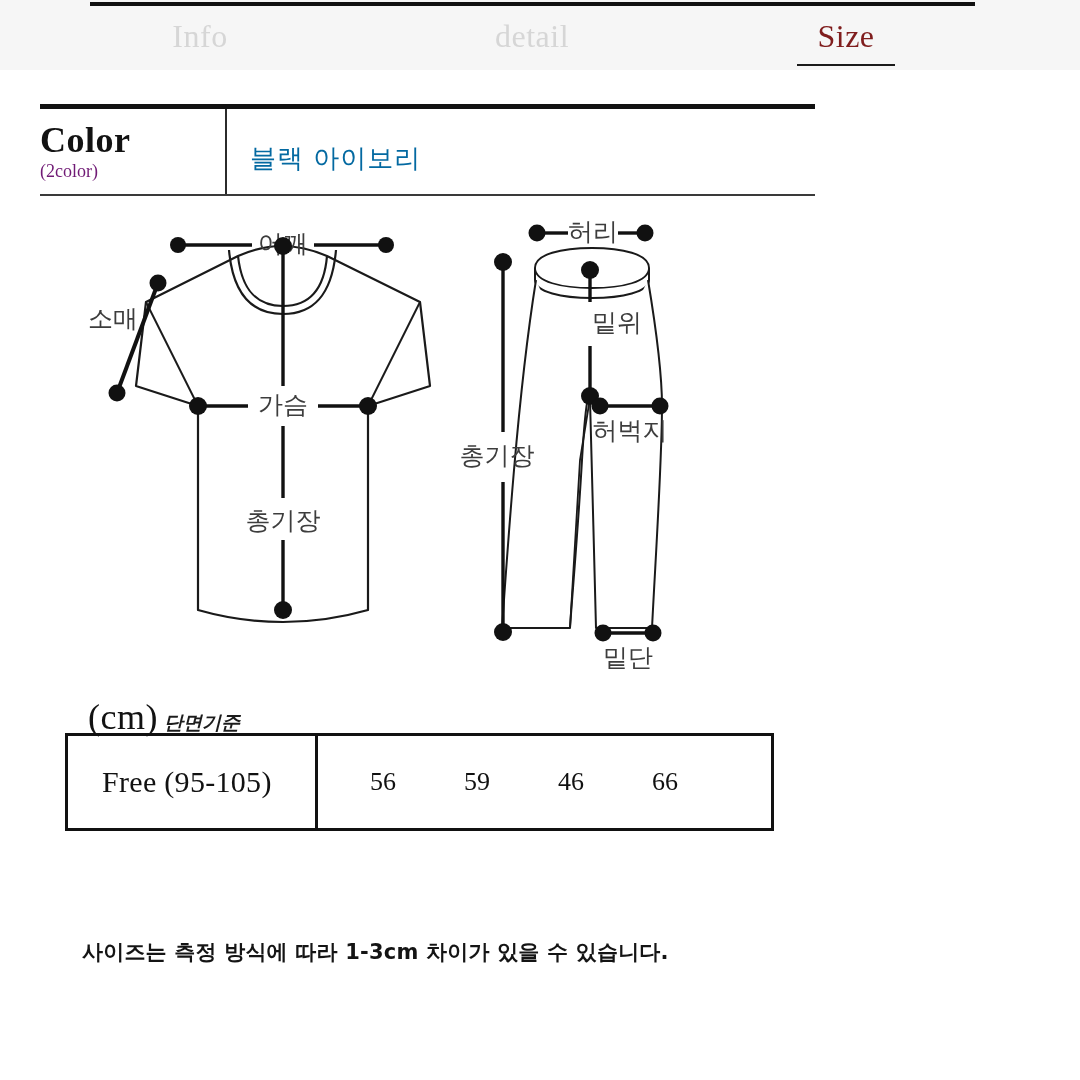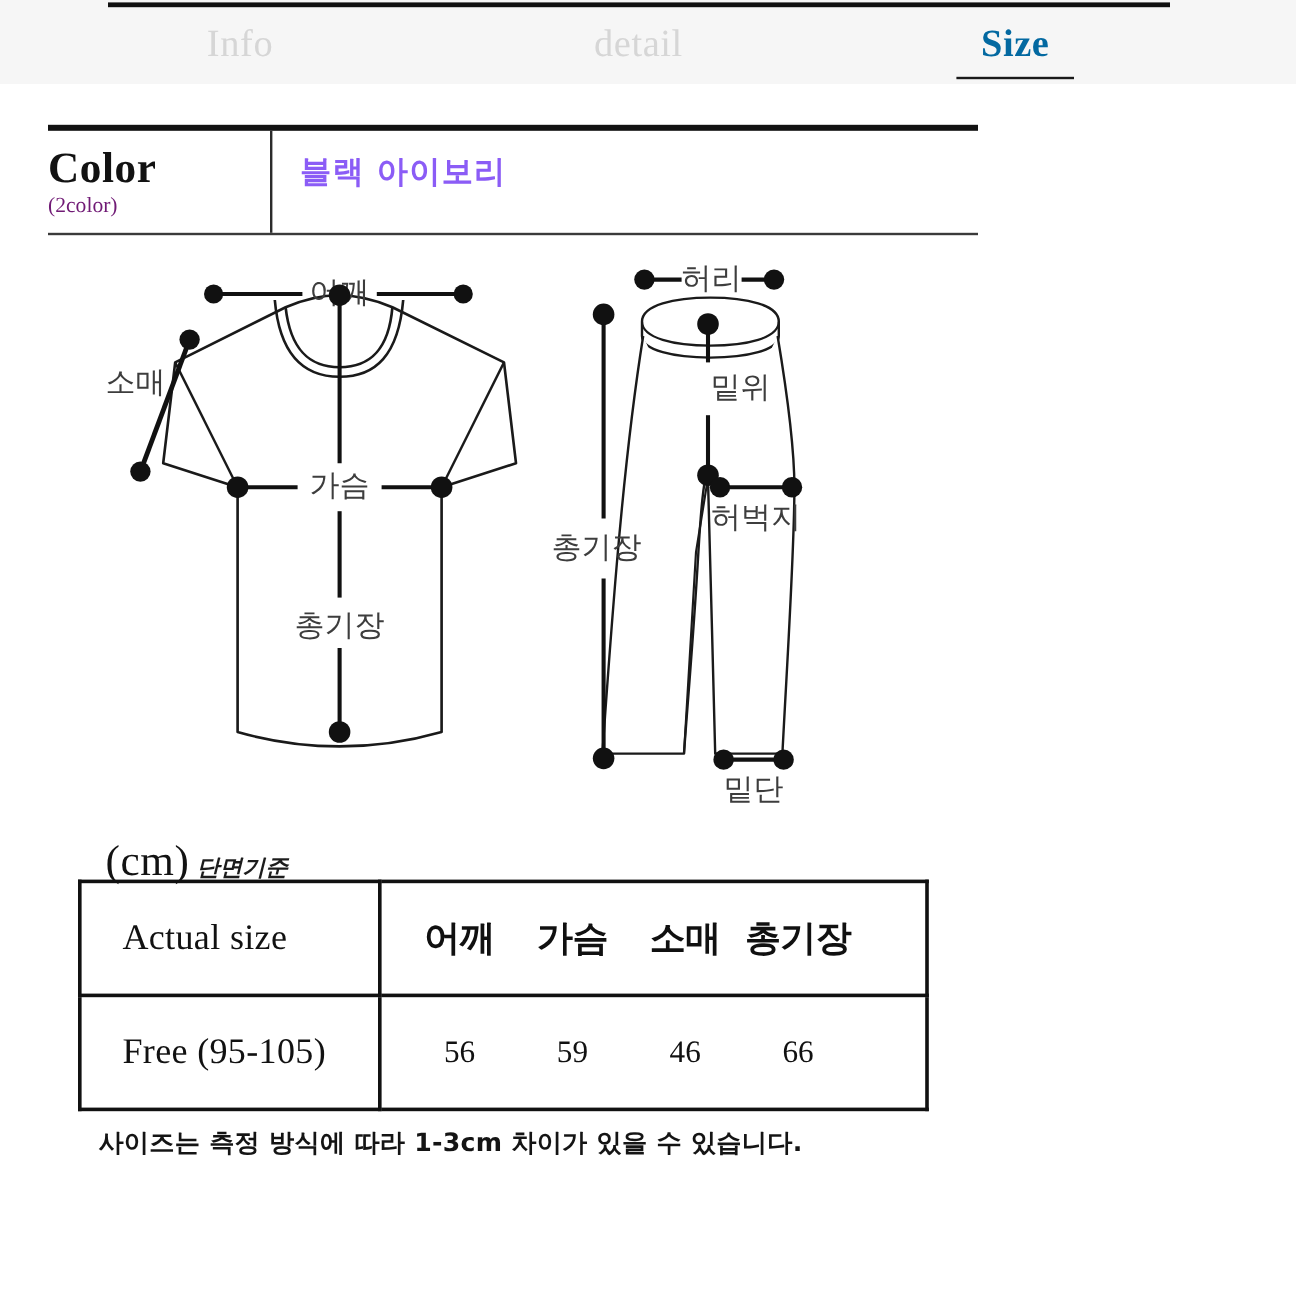--- a/index.html
+++ b/index.html
@@ -33,21 +33,21 @@
   .tab {
     position: absolute;
     top: 16px;
     text-align: center;
     font-size: 32px;
     letter-spacing: 0.5px;
     line-height: 40px;
     white-space: nowrap;
   }
   .tab-inactive { color: #d6d6d6; }
-  .tab-active   { color: #0369a1; font-weight: bold; }
+  .tab-active   { color: #7f1d1d; }
   .tab-underline {
     position: absolute;
     left: 50%;
     transform: translateX(-50%);
     bottom: -10px;
     width: 98px;
     height: 2px;
     background: #1a1a1a;
   }
   #tab-info   { left: 100px; width: 200px; }
@@ -91,27 +91,26 @@
   }
   .color-label-sub {
     font-size: 18px;
     color: #701a75;
     line-height: 24px;
     margin-top: -2px;
   }
   .color-value {
     position: absolute;
     left: 210px;
-    top: 17px;
+    top: 32px;
     font-size: 26px;
-    color: #8b5cf6;
+    color: #0369a1;
     font-family: "DejaVu Sans", "Liberation Sans", sans-serif;
     letter-spacing: 1px;
     white-space: nowrap;
-    font-weight: bold;
   }
 
   
   .diagram-area {
     position: absolute;
     left: 0; top: 210px;
     width: 1080px; height: 480px;
   }
   .diagram-svg { display: block; }
 
@@ -333,33 +332,20 @@
     </g>
   </svg>
 </div>
 
 <div class="table-caption">
   <span class="cap-cm">(cm)</span><span class="cap-note">단면기준</span>
 </div>
 
 <table class="size-table">
   <tbody>
-    <tr>
-      <td class="col-label">
-        <div class="cell-label">Actual size</div>
-      </td>
-      <td class="col-vals">
-        <div class="vals-row">
-          <span class="val-cell val-head">어깨</span>
-          <span class="val-cell val-head">가슴</span>
-          <span class="val-cell val-head">소매</span>
-          <span class="val-cell val-head">총기장</span>
-        </div>
-      </td>
-    </tr>
     <tr>
       <td class="col-label">
         <div class="cell-label">Free (95-105)</div>
       </td>
       <td class="col-vals">
         <div class="vals-row">
           <span class="val-cell val-num">56</span>
           <span class="val-cell val-num">59</span>
           <span class="val-cell val-num">46</span>
           <span class="val-cell val-num">66</span>

